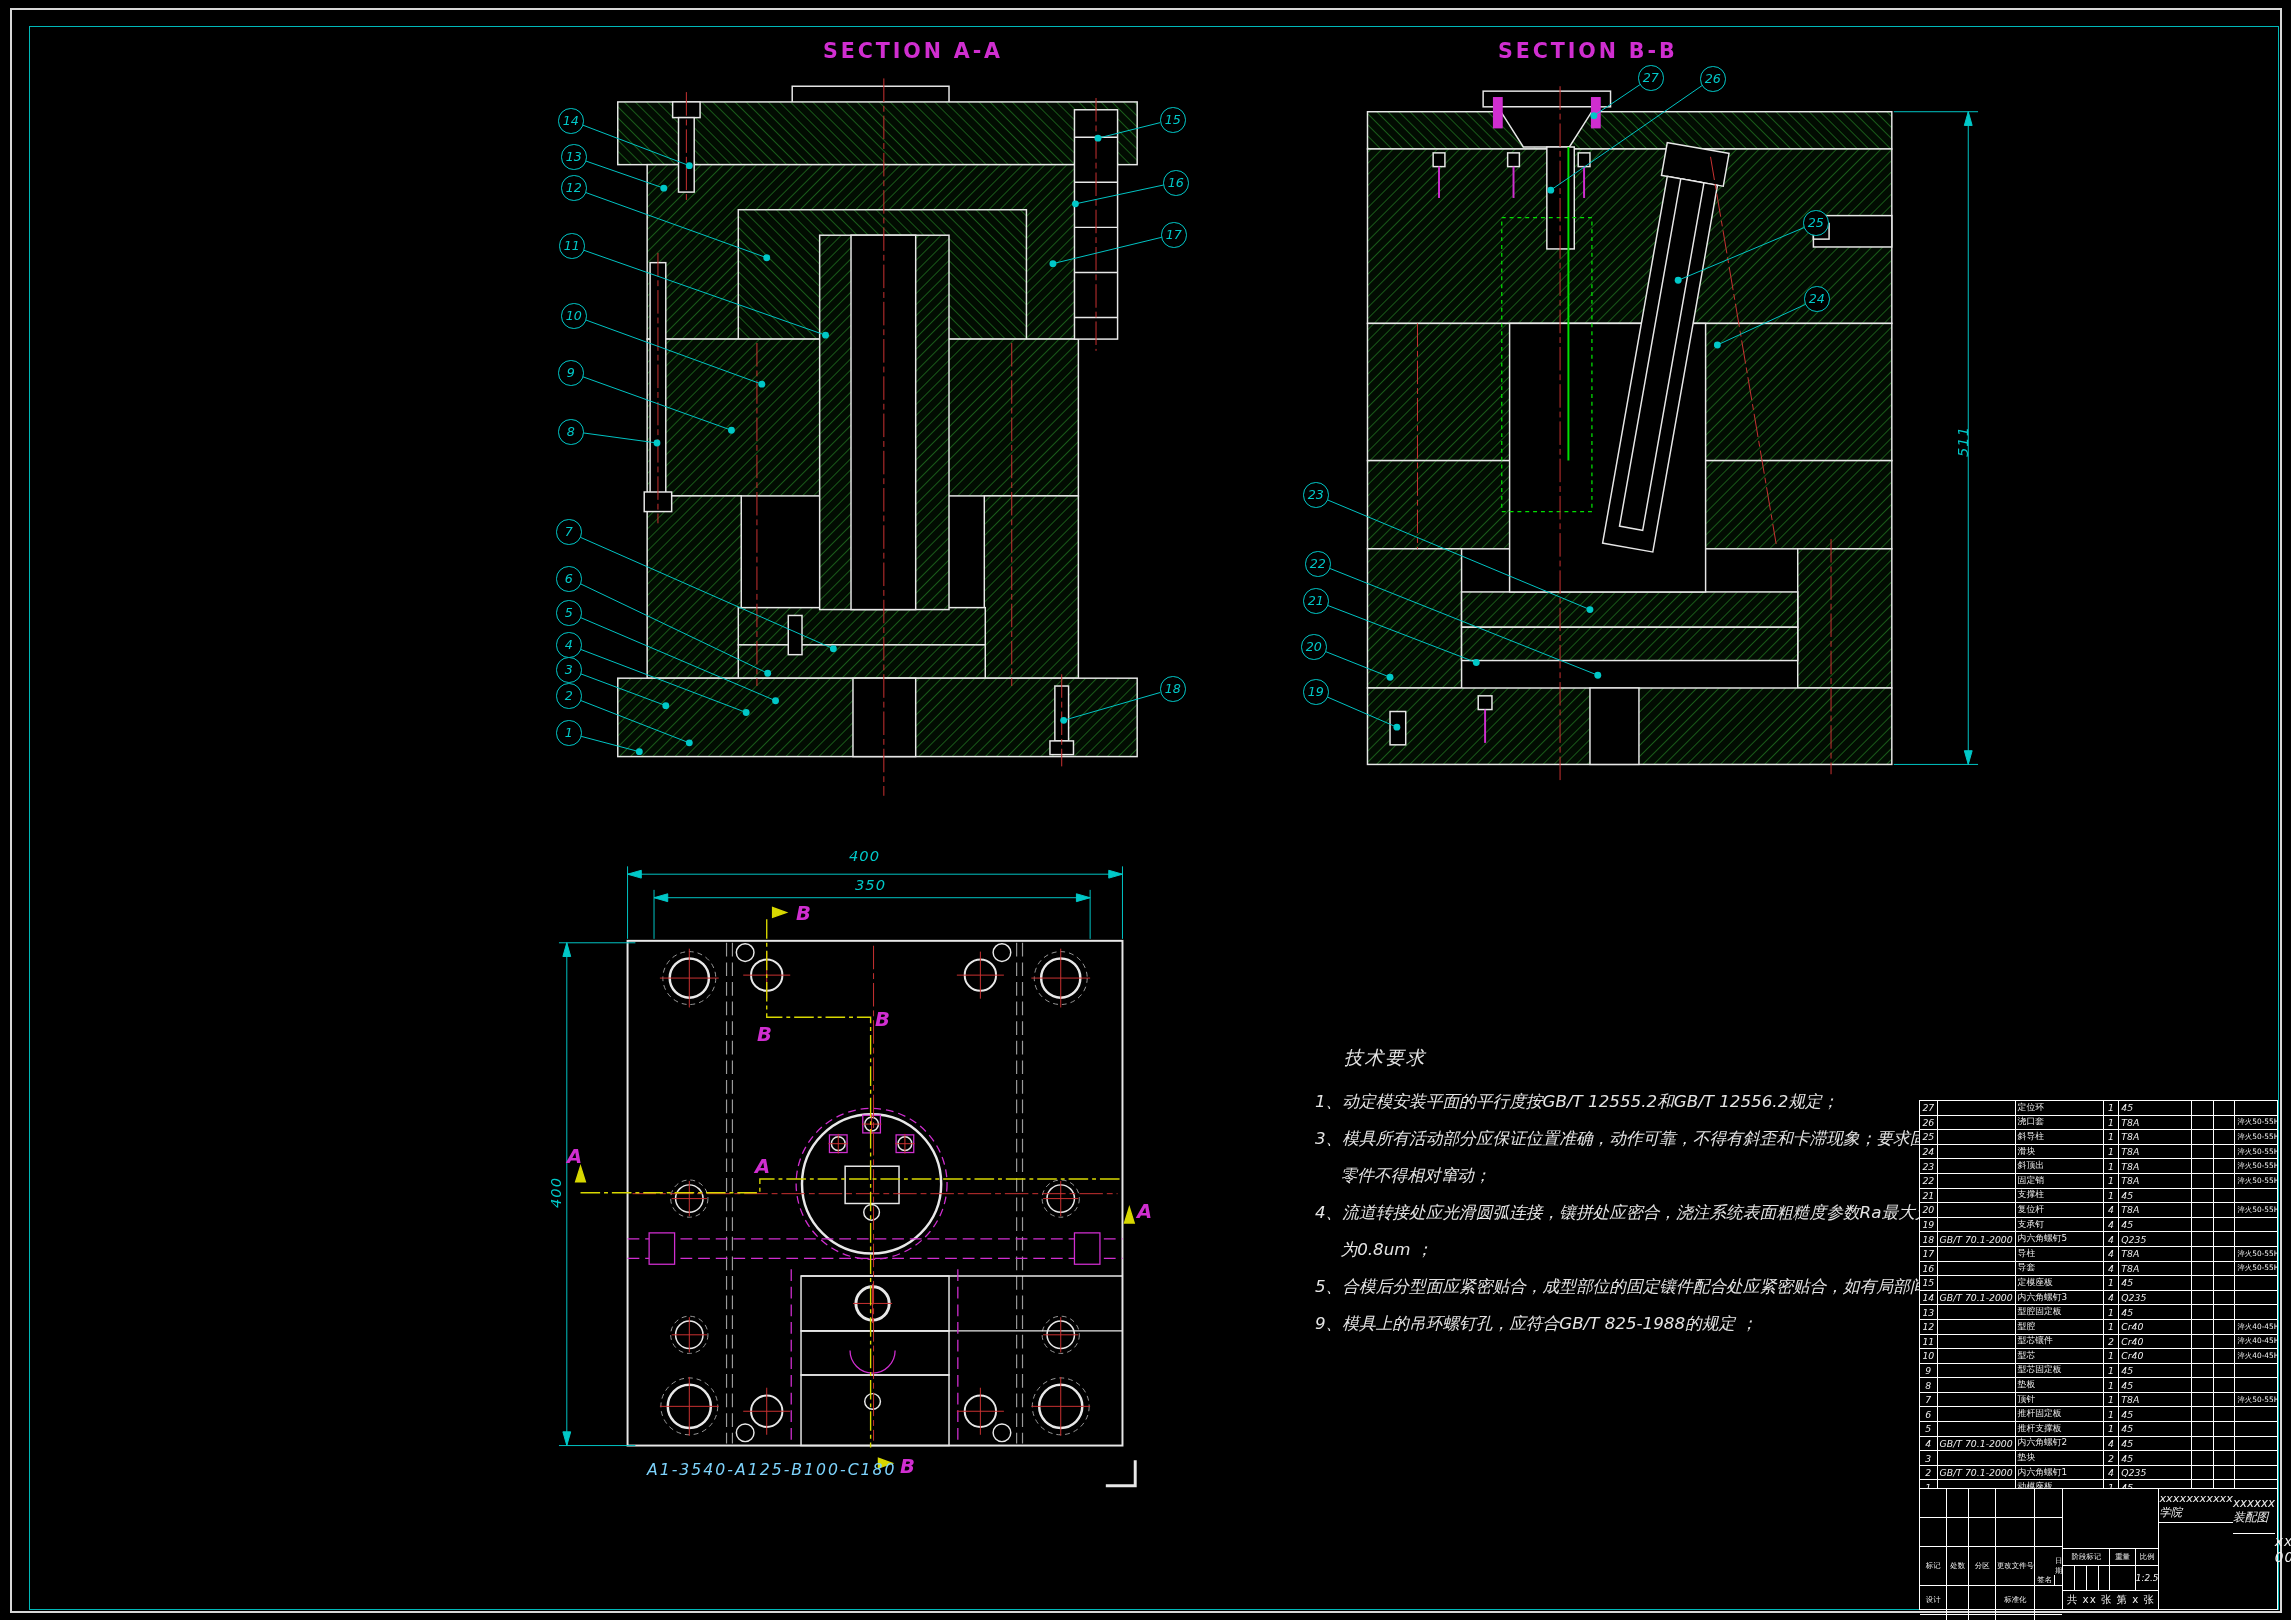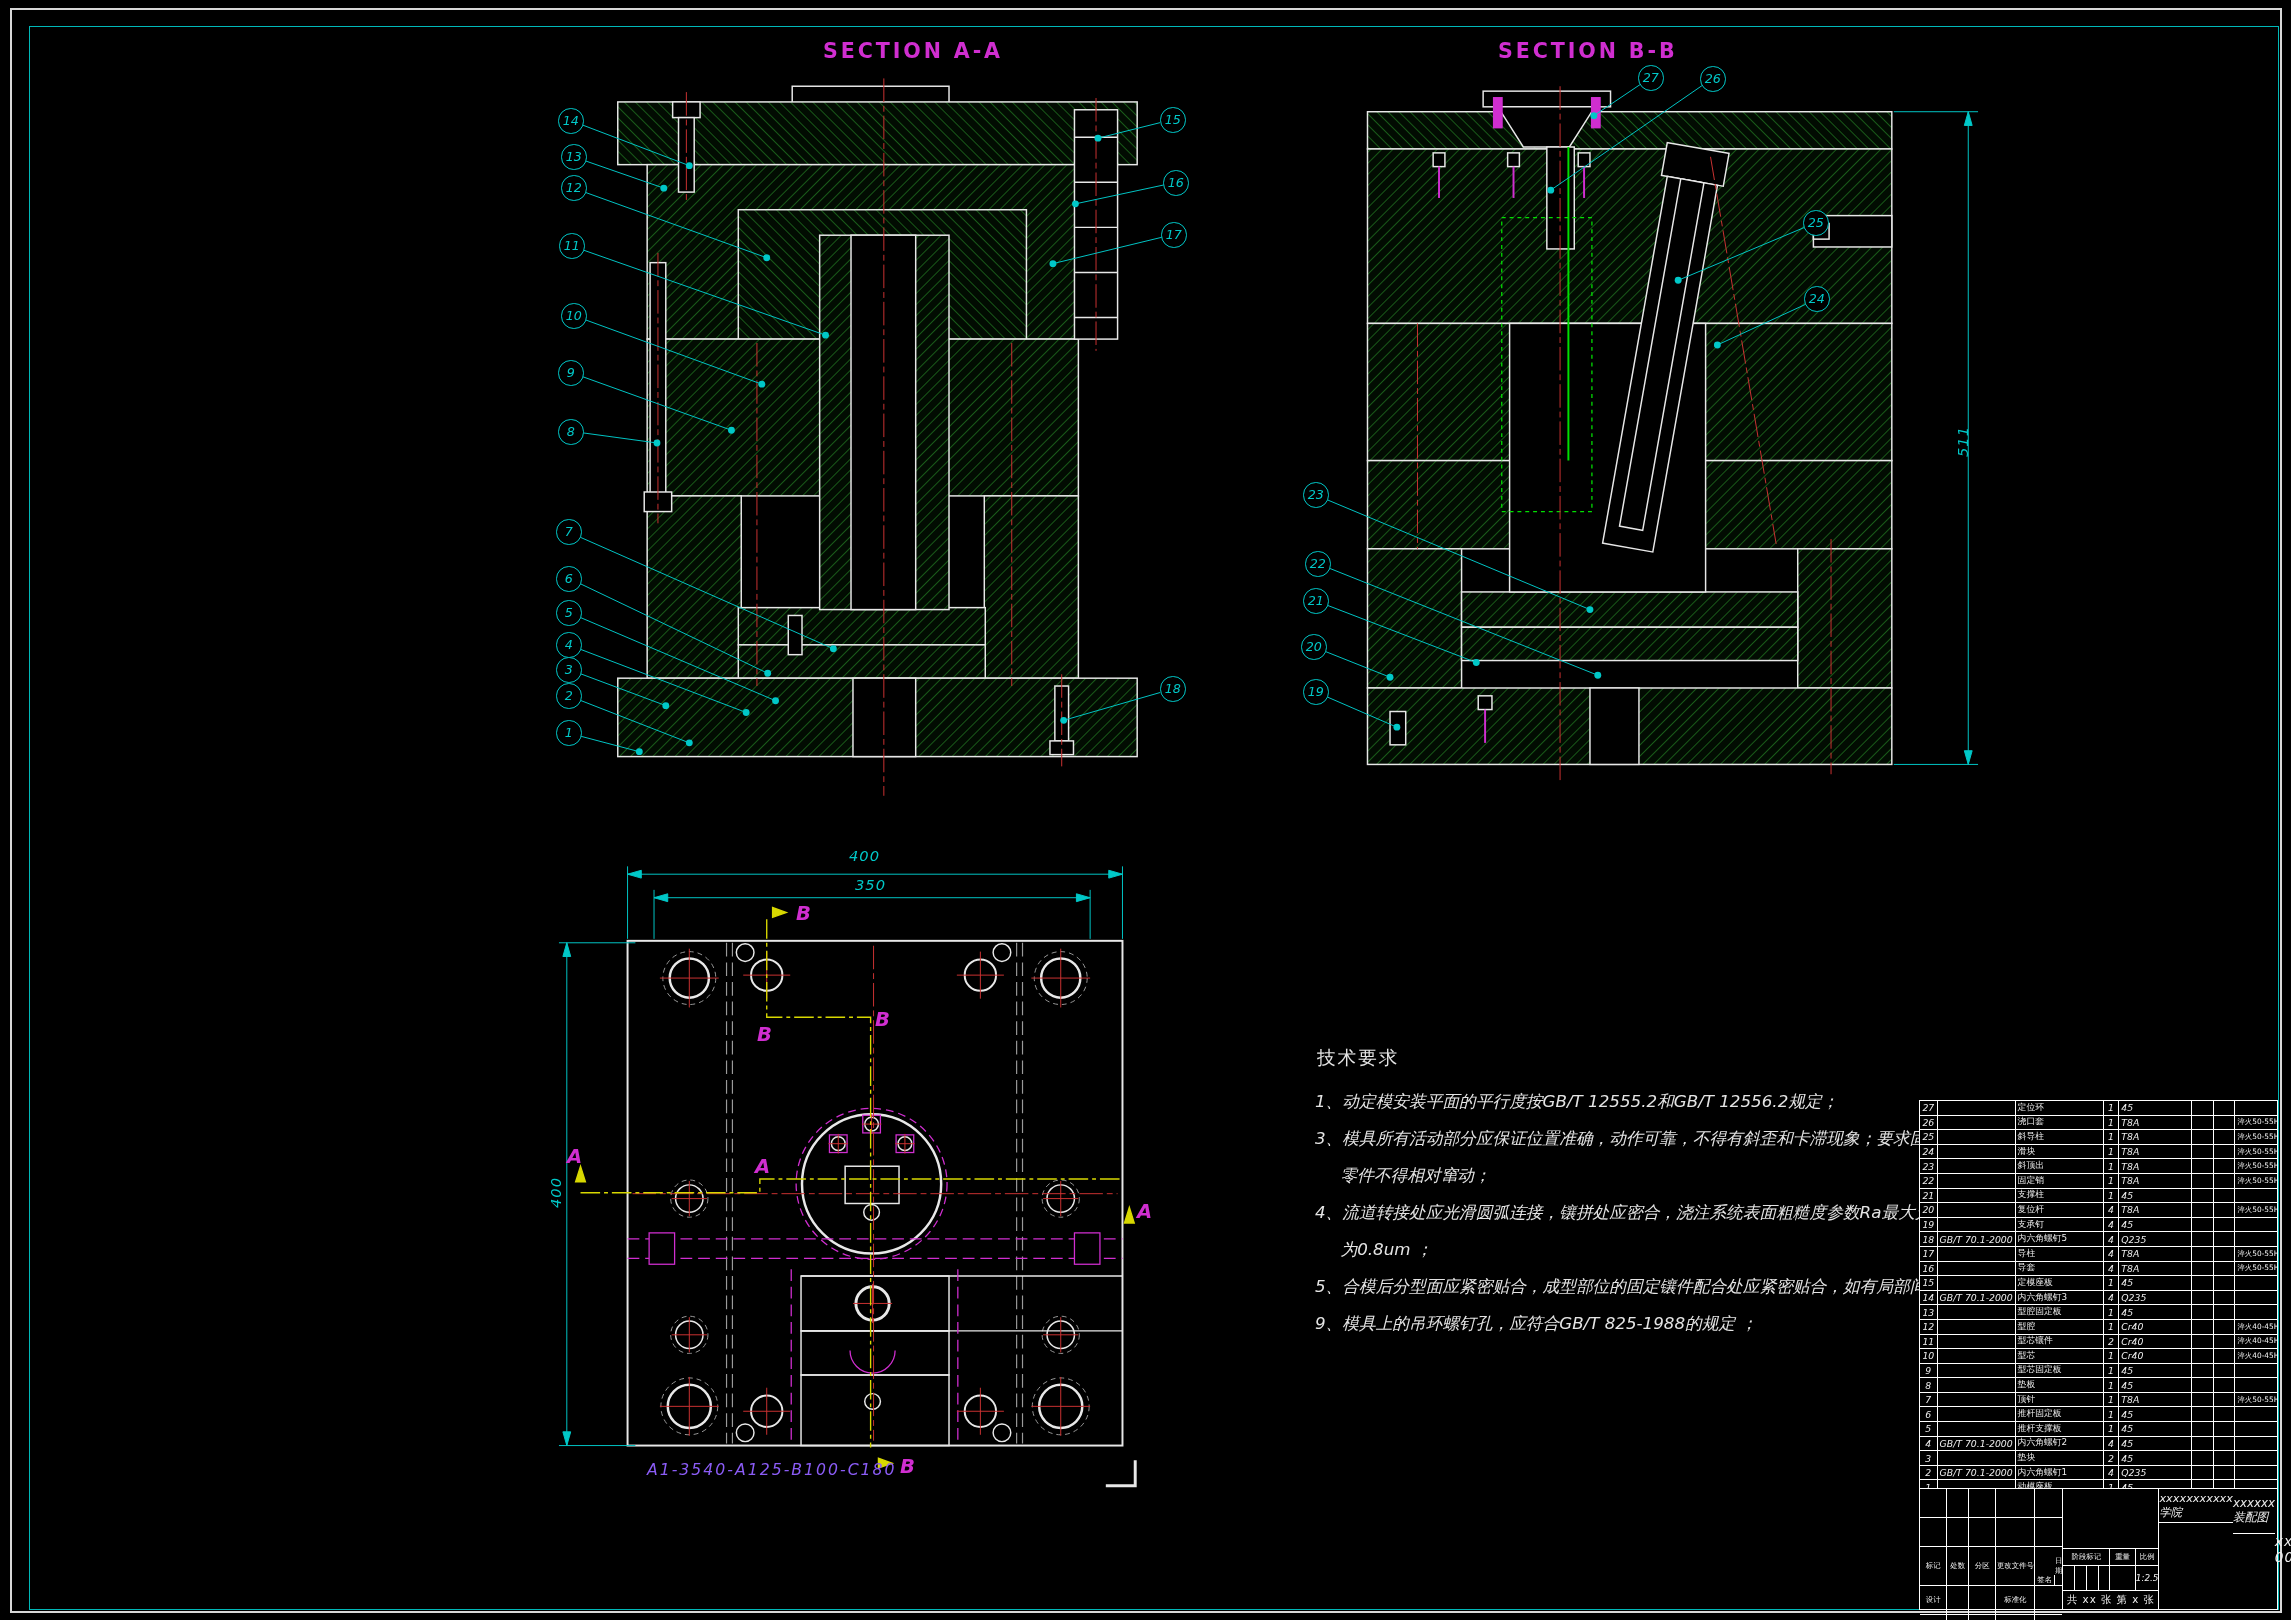--- a/index.html
+++ b/index.html
@@ -5,28 +5,28 @@
   html,body{margin:0;padding:0;background:#000;}
   #canvas{position:relative;width:2292px;height:1620px;background:#000;overflow:hidden;
           font-family:"DejaVu Sans",sans-serif;}
   .abs{position:absolute;}
   .frame1{position:absolute;left:9.8px;top:7.8px;width:2268px;height:1601px;border:2px solid #d8d8d8;}
   .frame2{position:absolute;left:29px;top:25.5px;width:2248px;height:1582px;border:1.5px solid #00b8b8;}
   svg.layer{position:absolute;left:0;top:0;}
   .sec-title{position:absolute;color:#d02ed0;font-size:20.6px;letter-spacing:2.9px;font-weight:bold;}
   .dim{position:absolute;color:#00c8c8;font-size:14.7px;font-style:italic;letter-spacing:1px;}
   .rot{transform:rotate(-90deg);transform-origin:left top;}
-  .code-text{position:absolute;color:#8b5cf6;font-size:15.7px;letter-spacing:2px;font-style:italic;}
+  .code-text{position:absolute;color:#7dd3fc;font-size:15.7px;letter-spacing:2px;font-style:italic;}
   .letter{position:absolute;color:#d02ed0;font-size:19.6px;font-style:italic;font-weight:bold;}
   .balloon{position:absolute;width:25.5px;height:25.5px;border:1.5px solid #00c8c8;border-radius:50%;
            color:#00c8c8;font-size:12.7px;font-style:italic;display:flex;align-items:center;
            justify-content:center;box-sizing:border-box;background:#000;}
   
   #tech{position:absolute;left:1315px;top:1045px;width:549px;color:#e4e4e4;}
-  #tech .t-title{font-size:18.6px;margin-left:2px;margin-bottom:11.8px;letter-spacing:2px;}
+  #tech .t-title{font-size:18.6px;margin-left:29px;margin-bottom:11.8px;letter-spacing:2px;font-style:italic;}
   #tech .tline{font-size:16.7px;line-height:37px;white-space:nowrap;font-style:italic;}
   #tech .tline.ind{padding-left:25.5px;}
   
   #parts{position:absolute;left:1919px;top:1100px;width:359px;color:#eee;border:1px solid #fff;
          box-sizing:border-box;background:#000;}
   .prow{display:flex;height:13.6px;border-bottom:1px solid #fff;align-items:center;
         font-size:9.3px;font-style:italic;overflow:hidden;}
   .prow:last-child{border-bottom:none;}
   .pc{border-right:1px solid #fff;height:100%;display:flex;align-items:center;padding-left:2px;
       box-sizing:border-box;overflow:hidden;white-space:nowrap;}

